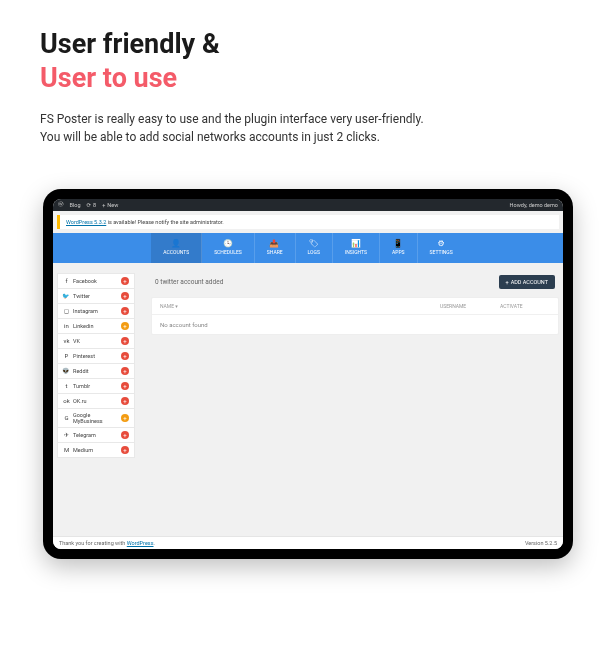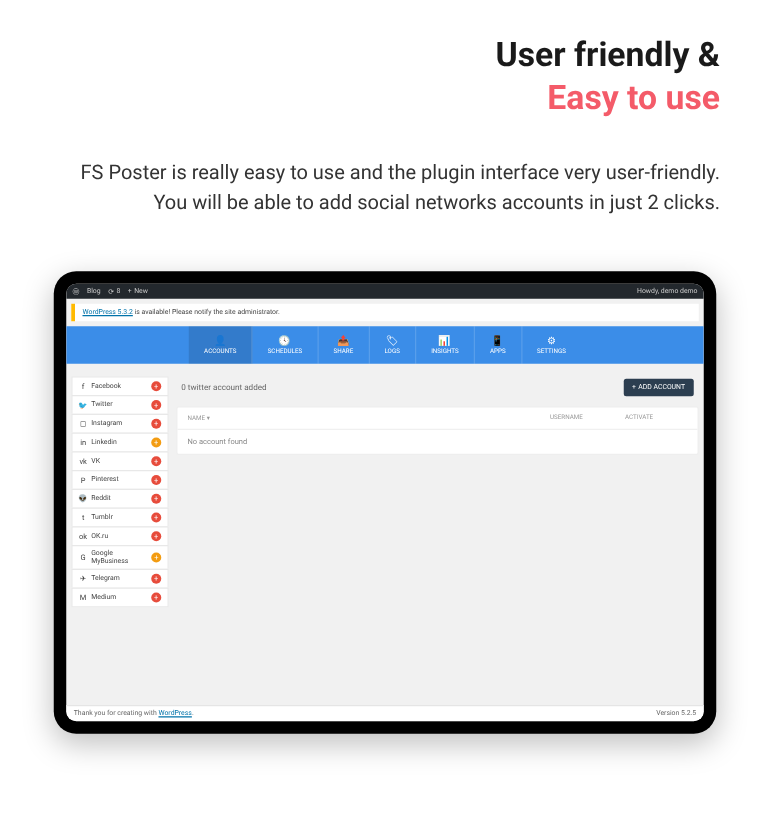--- a/index.html
+++ b/index.html
@@ -4,35 +4,35 @@
   <style>
     * { margin: 0; padding: 0; box-sizing: border-box; }
     body {
       font-family: -apple-system, BlinkMacSystemFont, "Segoe UI", Roboto, sans-serif;
       background: #fff;
       width: 616px;
       height: 660px;
       overflow: hidden;
     }
     .hero {
-      text-align: right;
+      text-align: left;
       padding: 28px 40px 18px;
     }
     .hero h1 {
       font-size: 27px;
       font-weight: 700;
       color: #1a1a1a;
       line-height: 1.25;
     }
     .hero h1 .accent {
       color: #f45b69;
     }
     .hero p {
-      margin-top: 30px;
-      font-size: 16px;
+      margin-top: 14px;
+      font-size: 12px;
       color: #333;
       line-height: 1.55;
     }
     .tablet-frame {
       margin: 24px auto 0;
       width: 530px;
       height: 370px;
       background: #000;
       border-radius: 18px;
       padding: 10px;
@@ -88,21 +88,21 @@
       border-right: 1px solid rgba(255,255,255,.15);
       height: 100%;
       justify-content: center;
     }
     .blue-nav .nav-item:last-child { border-right: none; }
     .blue-nav .nav-item.active { background: rgba(0,0,0,.12); }
     .blue-nav .nav-item .nav-icon { font-size: 8px; line-height: 1; }
     .content-area {
       display: flex;
       padding: 10px 4px 4px;
-      gap: 6px;
+      gap: 16px;
     }
     .sidebar {
       width: 78px;
       display: flex;
       flex-direction: column;
       gap: 0;
     }
     .sidebar-item {
       background: #fff;
       border: 1px solid #e8e8e8;
@@ -186,21 +186,21 @@
       justify-content: space-between;
     }
     .footer-bar a { color: #0073aa; text-decoration: underline; }
   </style>
 </head>
 <body>
 
 <div class="hero">
   <h1>
     <span>User friendly &amp;</span><br>
-    <span class="accent">Easy to use</span>
+    <span class="accent">User to use</span>
   </h1>
   <p>
     <span>FS Poster is really easy to use and the plugin interface very user-friendly.</span><br>
     <span>You will be able to add social networks accounts in just 2 clicks.</span>
   </p>
 </div>
 
 <div class="tablet-frame">
   <div class="screen">
 

